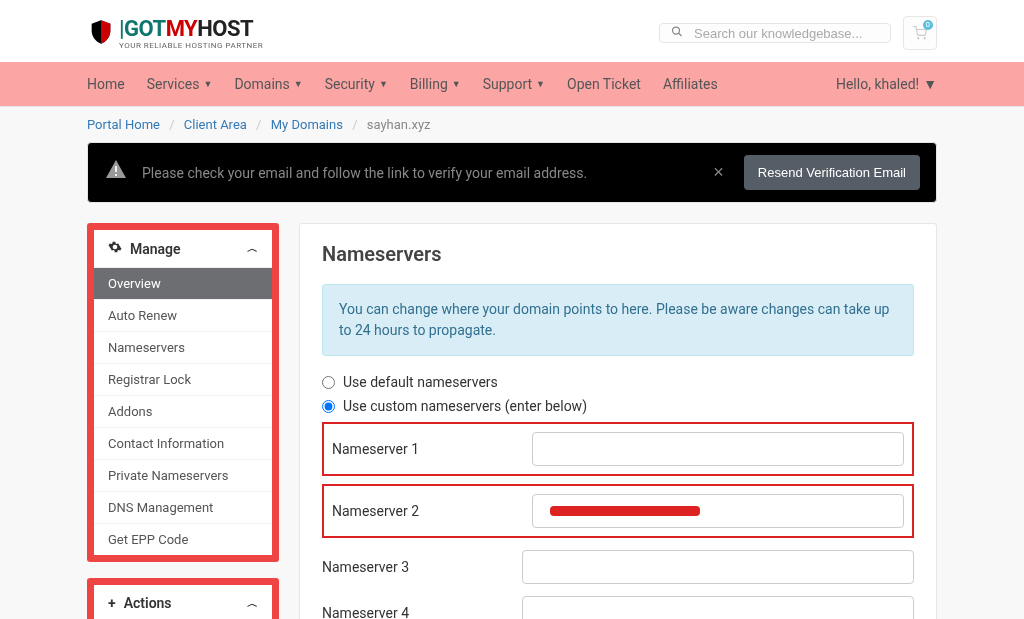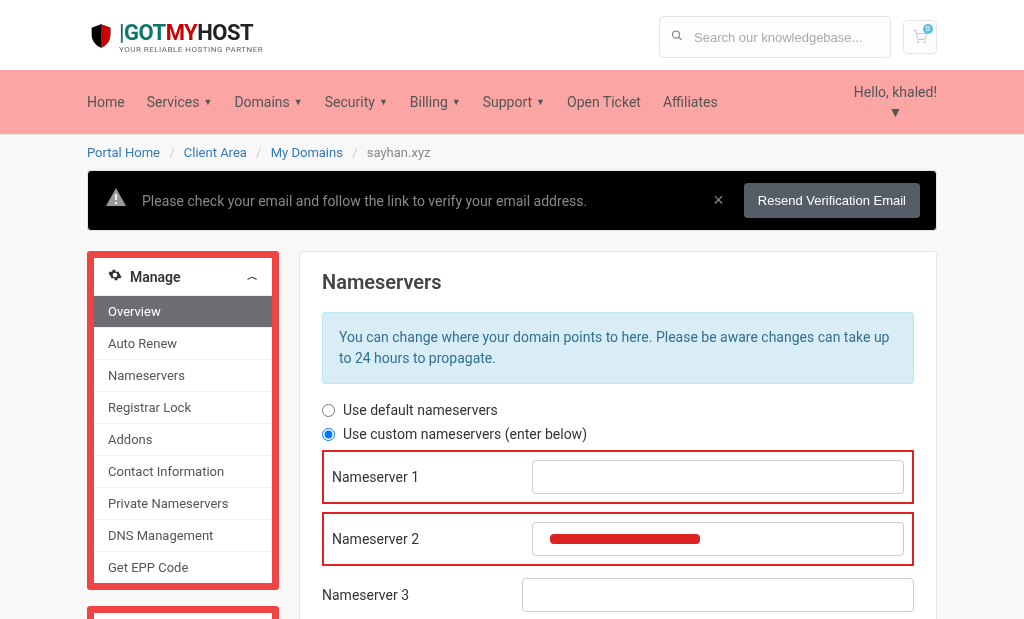--- a/index.html
+++ b/index.html
@@ -9,32 +9,32 @@
     .topbar { background: #fff; padding: 16px 0 0 0; }
     .topbar-inner { display: flex; justify-content: space-between; align-items: center; }
     .logo { display: flex; align-items: center; gap: 4px; }
     .logo-text { font-size: 22px; font-weight: 700; letter-spacing: -0.5px; }
     .logo-text .g1 { color: #0f766e; }
     .logo-text .g2 { color: #c00; }
     .logo-text .g3 { color: #222; }
     .logo-sub { font-size: 8px; color: #666; letter-spacing: 0.5px; }
     .search-cart { display: flex; align-items: center; gap: 12px; }
     .search-box { position: relative; }
-    .search-box input { width: 232px; height: 42px; border: 1px solid #e6e6e6; border-radius: 4px; padding: 0 12px 0 34px; font-size: 13px; color: #555; background: #fdfdfd; }
+    .search-box input { width: 232px; height: 20px; border: 1px solid #e6e6e6; border-radius: 4px; padding: 0 12px 0 34px; font-size: 13px; color: #555; background: #fdfdfd; }
     .search-box input::placeholder { color: #aaa; }
     .search-icon { position: absolute; left: 12px; top: 50%; transform: translateY(-50%); color: #888; font-size: 13px; }
     .cart-btn { width: 34px; height: 34px; border: 1px solid #e6e6e6; border-radius: 4px; background: #fdfdfd; display: flex; align-items: center; justify-content: center; color: #aaa; position: relative; cursor: pointer; }
     .cart-badge { position: absolute; top: 3px; right: 3px; background: #5bc0de; color: #fff; font-size: 8px; padding: 1px 3px; border-radius: 6px; line-height: 1; }
     
     .navbar { background: #fca5a5; border-bottom: 1px solid #e6e6e6; padding: 14px 0; margin-top: 12px; }
     .navbar-inner { display: flex; justify-content: space-between; align-items: center; }
     .nav-links { display: flex; gap: 22px; }
     .nav-item { color: #555; font-size: 14px; cursor: pointer; display: flex; align-items: center; gap: 4px; }
     .nav-item .caret { font-size: 9px; }
-    .nav-right { color: #555; font-size: 14px; cursor: pointer; display: flex; align-items: center; gap: 4px; flex-direction: column; }
+    .nav-right { color: #555; font-size: 14px; cursor: pointer; display: flex; align-items: center; gap: 4px; }
     
     .breadcrumb { padding: 10px 0; font-size: 13px; color: #888; }
     .breadcrumb a { color: #337ab7; text-decoration: none; }
     .breadcrumb .sep { margin: 0 6px; color: #ccc; }
     
     .alert-bar { background: #000000; border: 1px solid #e6e6e6; border-radius: 4px; padding: 12px 16px; display: flex; align-items: center; justify-content: space-between; margin-bottom: 20px; }
     .alert-left { display: flex; align-items: center; gap: 14px; }
     .alert-icon { color: #888; font-size: 22px; }
     .alert-text { color: #888; }
     .alert-right { display: flex; align-items: center; gap: 20px; }

